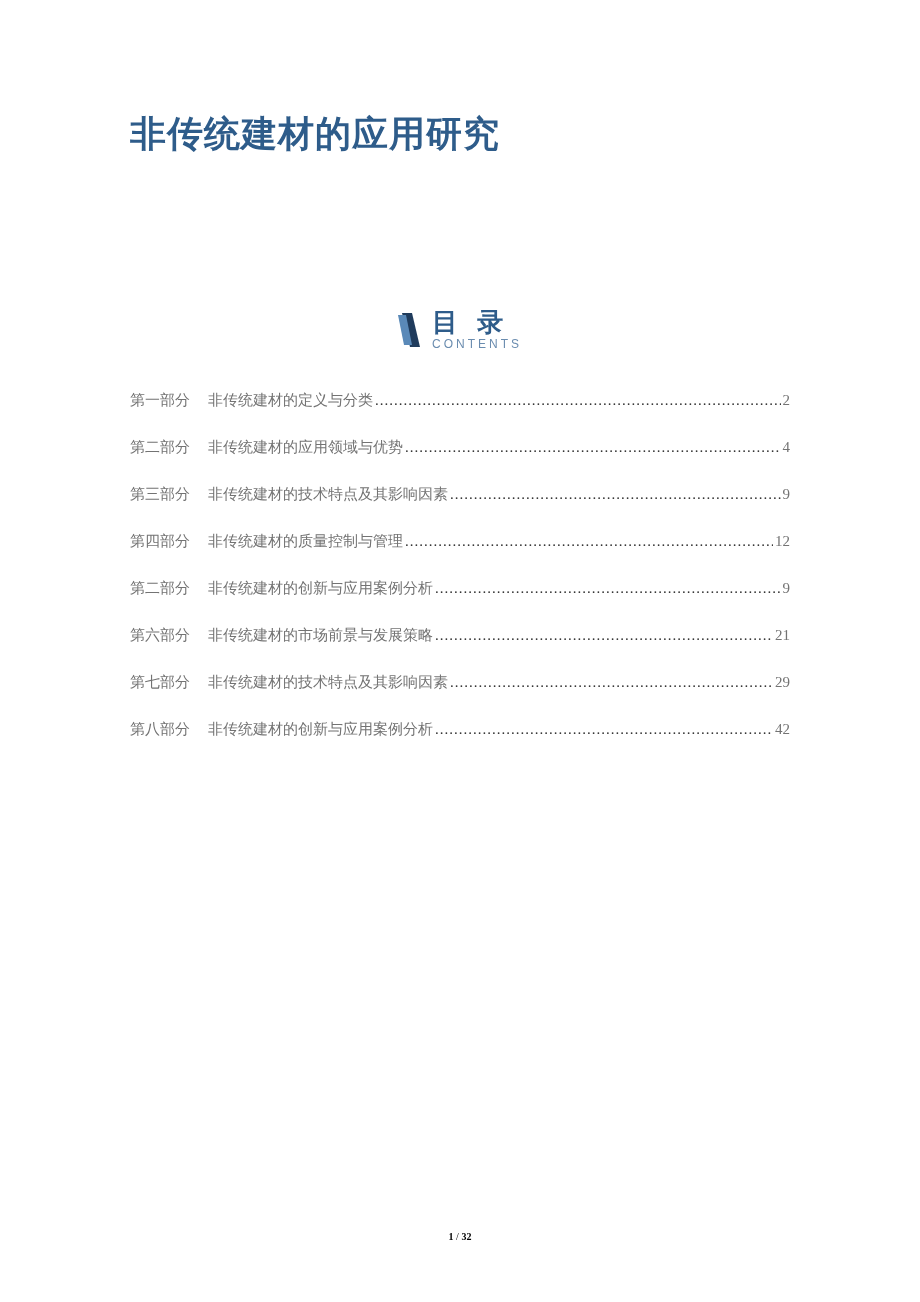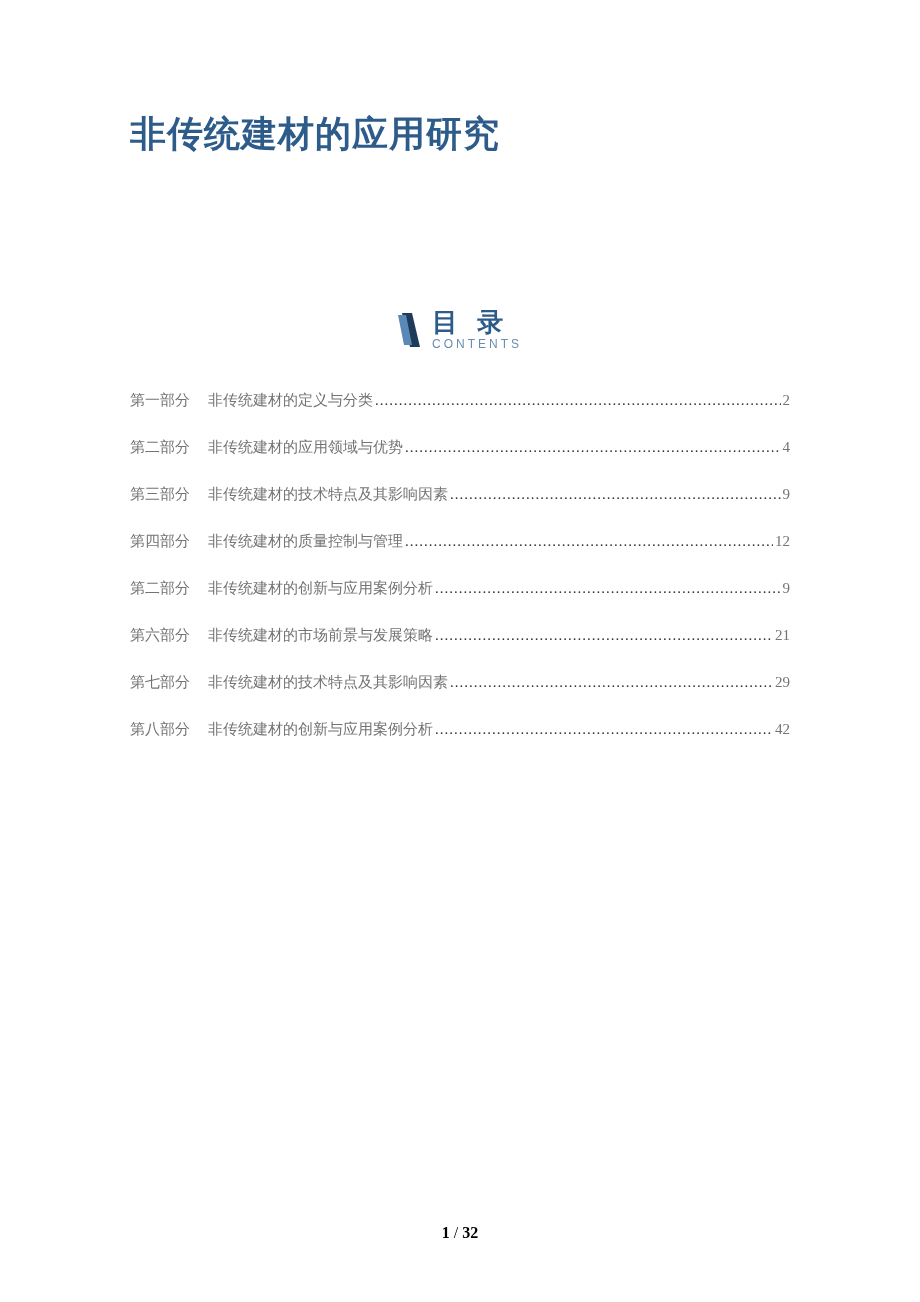--- a/index.html
+++ b/index.html
@@ -91,21 +91,21 @@
     }
     .toc-page {
       flex: 0 0 auto;
     }
     .footer {
       position: absolute;
       bottom: 60px;
       left: 0;
       right: 0;
       text-align: center;
-      font-size: 16px;
+      font-size: 10px;
       font-family: "Times New Roman", serif;
       color: #000000;
     }
     .footer .current {
       font-weight: bold;
     }
     .footer .total {
       font-weight: bold;
     }
   </style>

